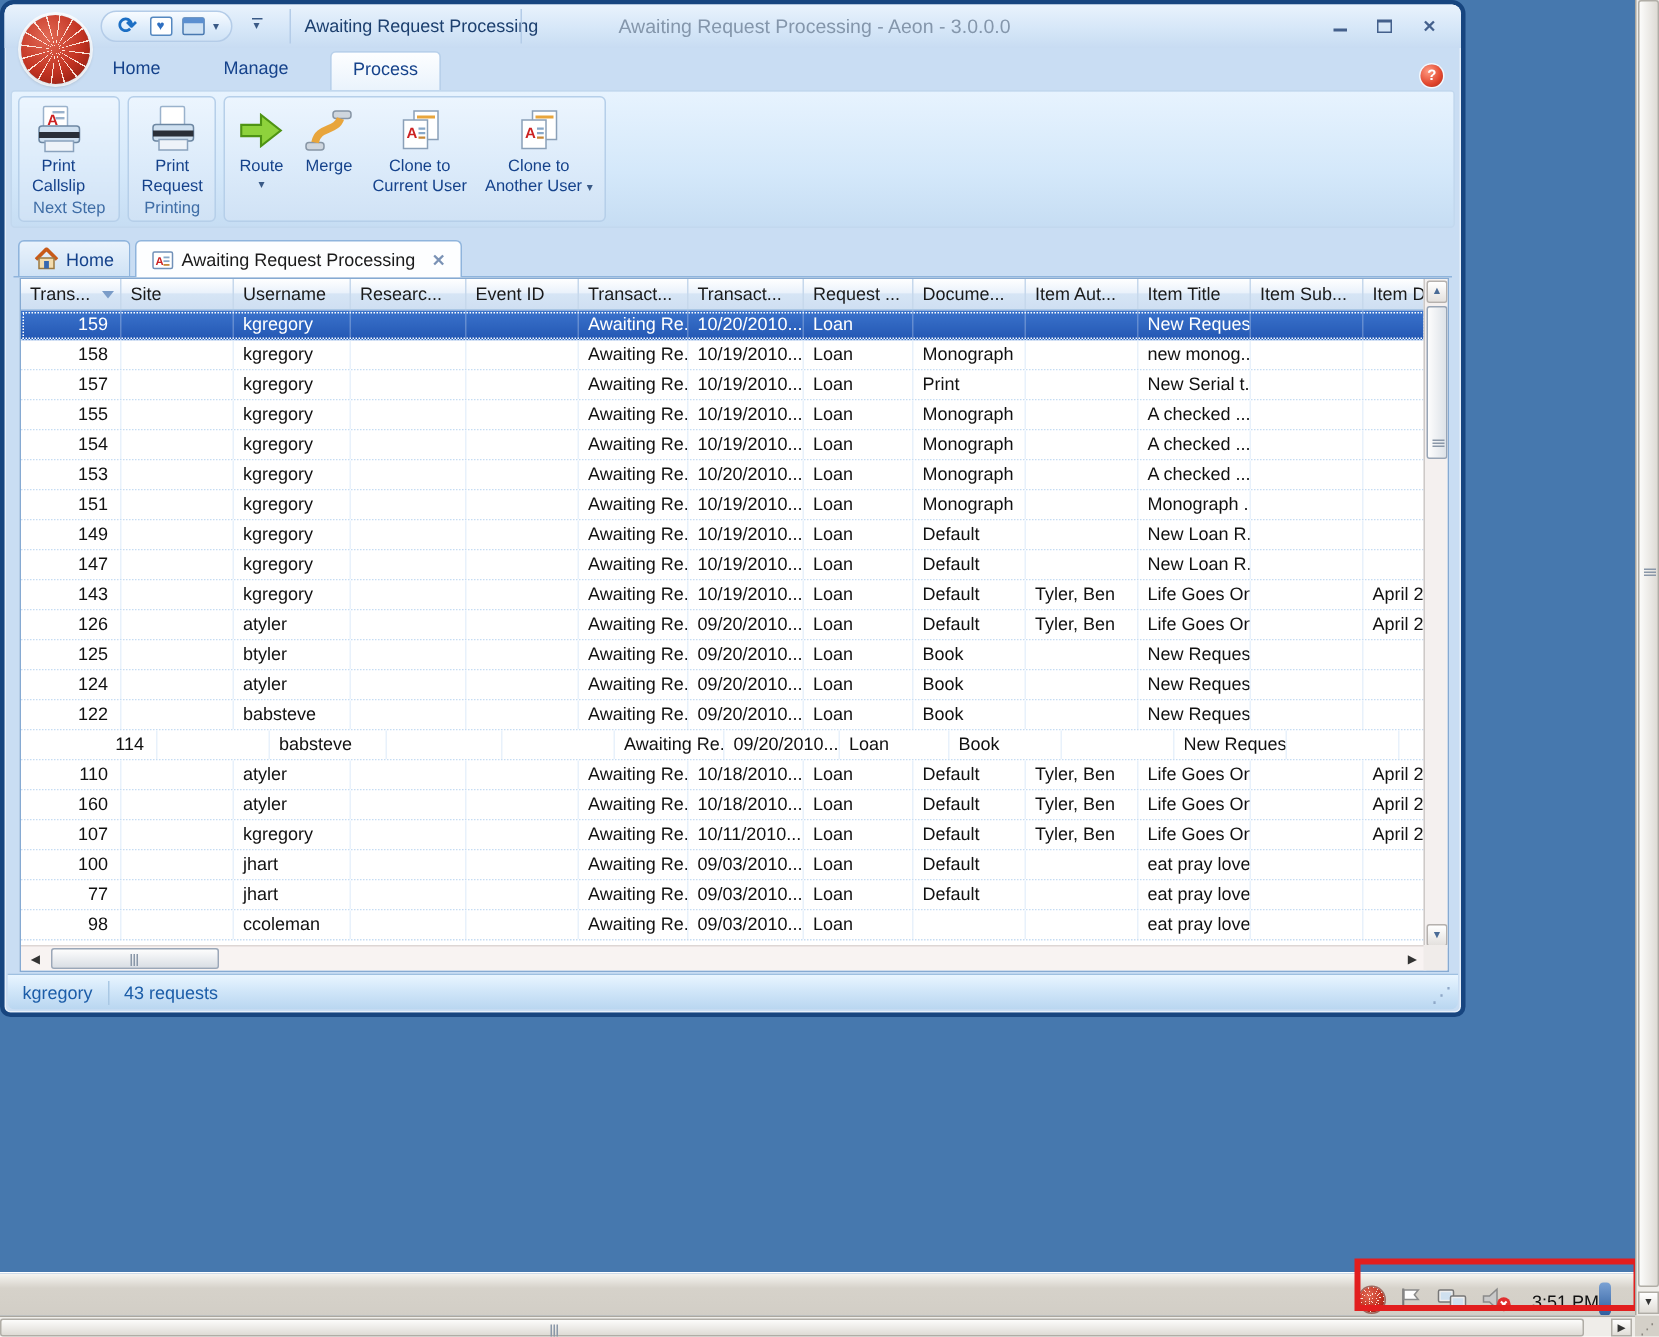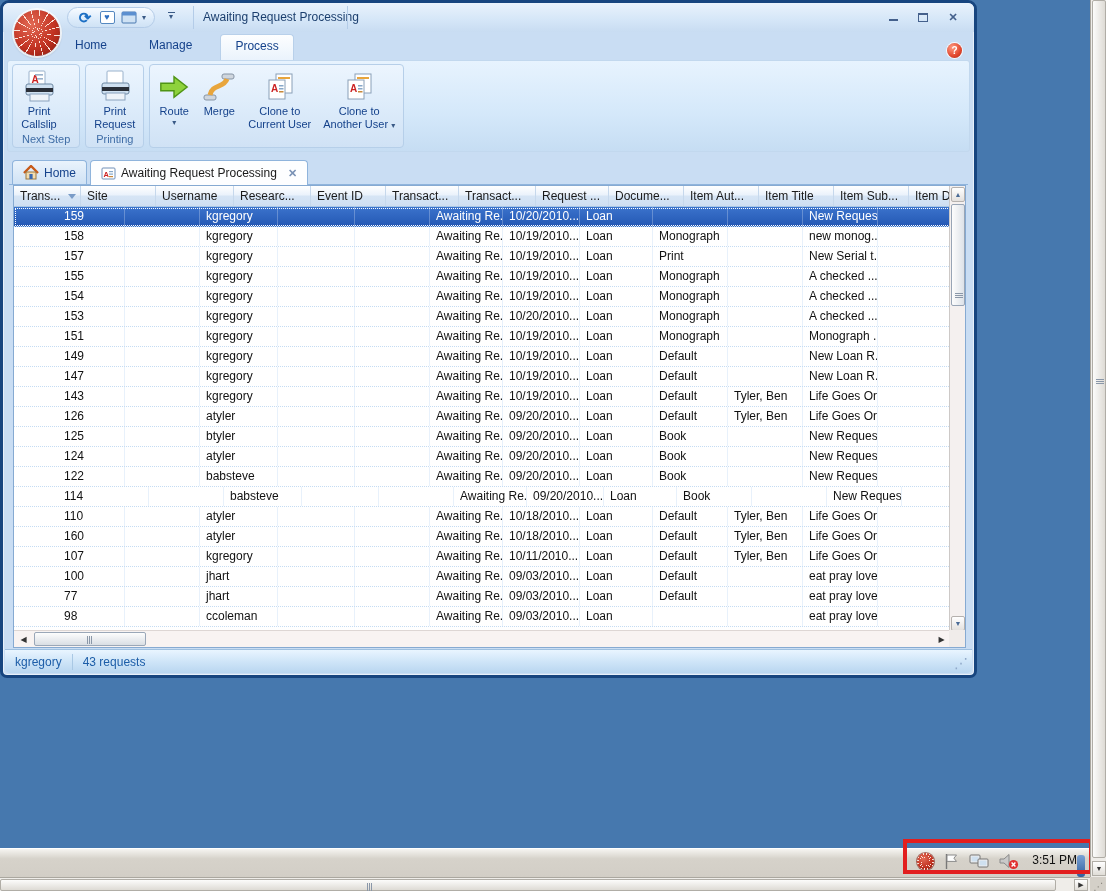--- a/index.html
+++ b/index.html
@@ -79,21 +79,21 @@
     background:linear-gradient(#ffffff,#eaf2fb 45%,#d6e5f5 50%,#cfdff2);
     border-bottom:1px solid #a9c6e4;}
   .hcell{flex:none;display:flex;align-items:center;padding-left:6px;font-size:12px;color:#1a1a1a;
     border-right:1px solid #c6d8ec;white-space:nowrap;overflow:hidden;position:relative;}
   .sort-arrow{width:0;height:0;border-left:4px solid transparent;border-right:4px solid transparent;
     border-top:5px solid #7a9cc8;margin-left:8px;}
   .grid-body{position:absolute;left:0;top:21px;width:937px;height:425px;background:#fff;}
   .grow{display:flex;height:20px;border-bottom:1px dotted #c5dcf3;background:#fff;}
   .gcell{flex:none;font-size:12px;color:#111;padding:2px 4px 0 6px;border-right:1px solid #e8f1fb;
     white-space:nowrap;overflow:hidden;}
-  .gcell.num{padding-right:8px;margin-left:44px;}
+  .gcell.num{text-align:right;padding-right:8px;}
   .grow.selected{background:linear-gradient(#3b73cc,#2458b4);outline:1px dotted #fff;outline-offset:-2px;}
   .grow.selected .gcell{color:#fff;border-right-color:rgba(255,255,255,.25);}
 
   
   .vscroll{position:absolute;right:0;top:0;width:16px;height:446px;background:#f4f0ef;
     border-left:1px solid #cdc9c7;}
   .sb-btn{position:absolute;left:1px;width:14px;height:15px;border:1px solid #b5b1ae;border-radius:2px;
     background:linear-gradient(#ffffff,#e4e1de);display:flex;align-items:center;justify-content:center;
     font-size:7px;color:#4a6b96;}
   .vthumb{position:absolute;left:1px;top:18px;width:14px;height:102px;border:1px solid #98a5b6;
@@ -113,21 +113,21 @@
     border-top:1px solid #9fc0e0;background:linear-gradient(#e9f5ff,#cfe5f8 50%,#b9d6f0);
     display:flex;align-items:center;font-size:12px;color:#1c5da8;}
   .sb-user{padding:0 10px;}
   .sb-div{width:1px;height:16px;background:#a9c8e4;}
   .sb-count{padding:0 10px;}
   .resize-grip{position:absolute;right:4px;bottom:3px;font-size:14px;color:#8fa8c8;line-height:14px;}
 
   
   .taskbar{position:absolute;left:0;top:848px;width:1090px;height:29px;
     background:linear-gradient(#f6f5f1,#d6d2ca 35%,#d2cec6);border-top:1px solid #fff;}
-  .tray{position:absolute;right:13px;top:4px;height:22px;display:flex;align-items:flex-start;gap:9px;}
+  .tray{position:absolute;right:24px;top:4px;height:22px;display:flex;align-items:flex-end;gap:9px;}
   .tray-time{font-size:12px;color:#111;margin-left:4px;}
   .blue-sliver{position:absolute;right:-8px;top:2px;width:8px;height:22px;border-radius:3px;
     background:linear-gradient(#7ba2d4,#2f5e9e);}
   .annotation{position:absolute;left:903px;top:839px;width:190px;height:35px;
     border:4px solid #e21e1e;z-index:50;}
 
   
   .vm-vscroll{position:absolute;left:1090px;top:0;width:16px;height:877px;background:#efede9;
     border-left:1px solid #aaa79f;}
   .vm-vthumb{position:absolute;left:1px;top:0;width:14px;height:858px;border:1px solid #b0ada6;
@@ -163,20 +163,21 @@
               <rect x="1" y="1" width="14" height="11" rx="1" fill="#cfe2f4" stroke="#4878b0"></rect>
               <rect x="1" y="1" width="14" height="3.5" fill="#5b8fd0"></rect>
             </svg>
         </span>
         <span class="mini-arrow">▾</span>
       </div>
       <span class="qat-overflow"></span>
       <span class="tb-sep" style="left:190px"></span>
       <span class="caption-text">Awaiting Request Processing</span>
       <span class="tb-sep" style="left:344px"></span>
+      <span class="main-title">Awaiting Request Processing - Aeon - 3.0.0.0</span>
       <div class="winbtns">
         <span class="wbtn">
             <span class="bar"></span>
           </span>
         <span class="wbtn">
             <span class="box"></span>
           </span>
         <span class="wbtn" style="font-weight:bold">✕</span>
       </div>
     </div>

